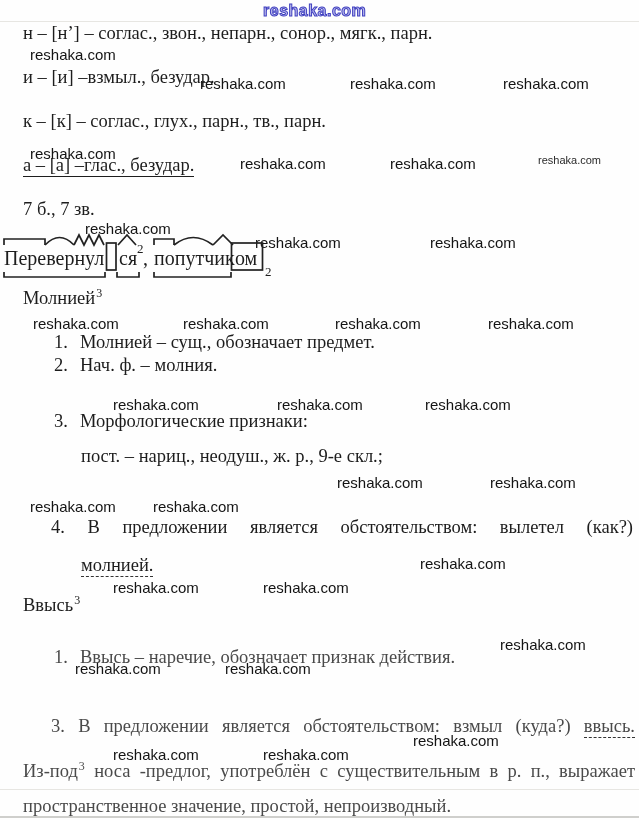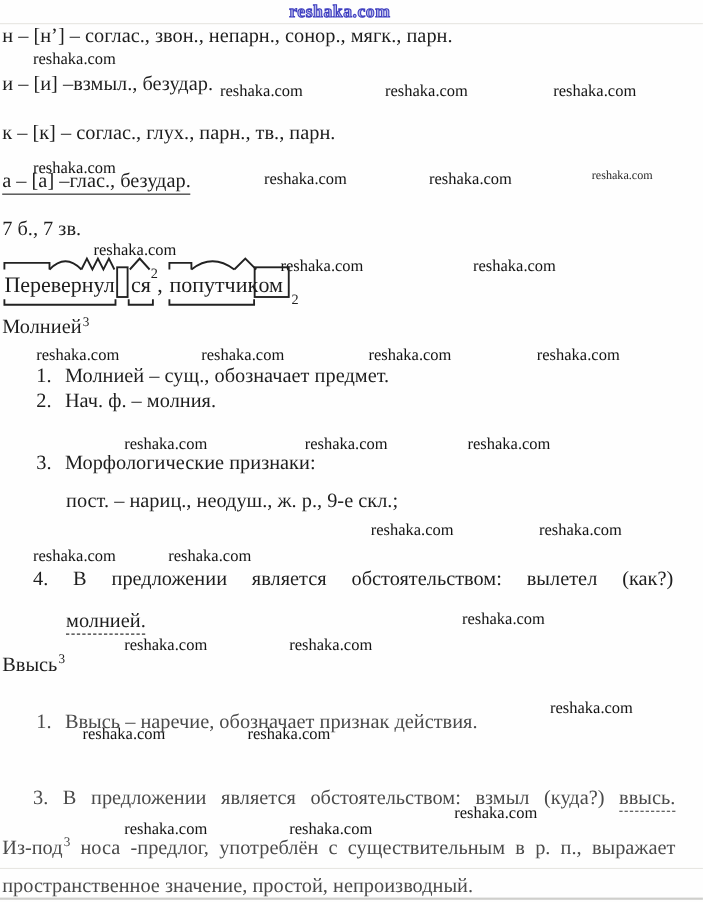--- a/index.html
+++ b/index.html
@@ -1,23 +1,23 @@
 <!DOCTYPE html>
 <html><head>
 <meta charset="utf-8">
 <style>
   html,body { margin:0; padding:0; background:#fff; }
   .page {
     position:relative; width:639px; height:820px; background:#fefefe;
     font-family:"Liberation Serif", serif; color:#1d1d1d; overflow:hidden;
   }
-  .t { position:absolute; font-size:18.5px; line-height:1.2; white-space:nowrap; }
+  .t { position:absolute; font-size:18.5px; line-height:1.2; white-space:nowrap;margin-left:21px; }
   .faded { color:#4a4a4a; }
   .wm {
-    position:absolute; font-family:Liberation Serif, serif;
+    position:absolute; font-family:Liberation Sans, sans-serif;
     font-size:15px; color:#141414; white-space:nowrap; line-height:1;
   }
   .wm-small { font-size:11px; color:#2a2a2a; }
   .wm-top {
     font-weight:bold; font-size:16px; letter-spacing:0.5px;
     color:#b9b9ea; -webkit-text-stroke:1px #3f3fc0;
   }
   .sup3 { font-size:12px; position:relative; top:-7px; margin-left:1px; }
   .num { display:inline-block; min-width:17px; margin-right:9px; }
   .u-solid { border-bottom:1.6px solid #1d1d1d; padding-bottom:1px; }

